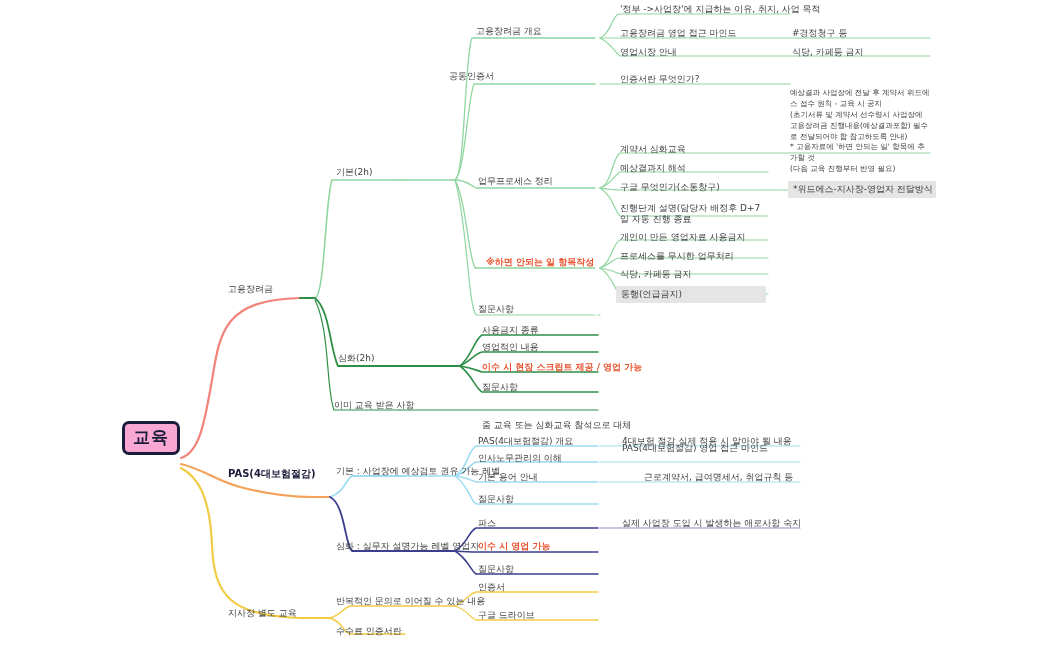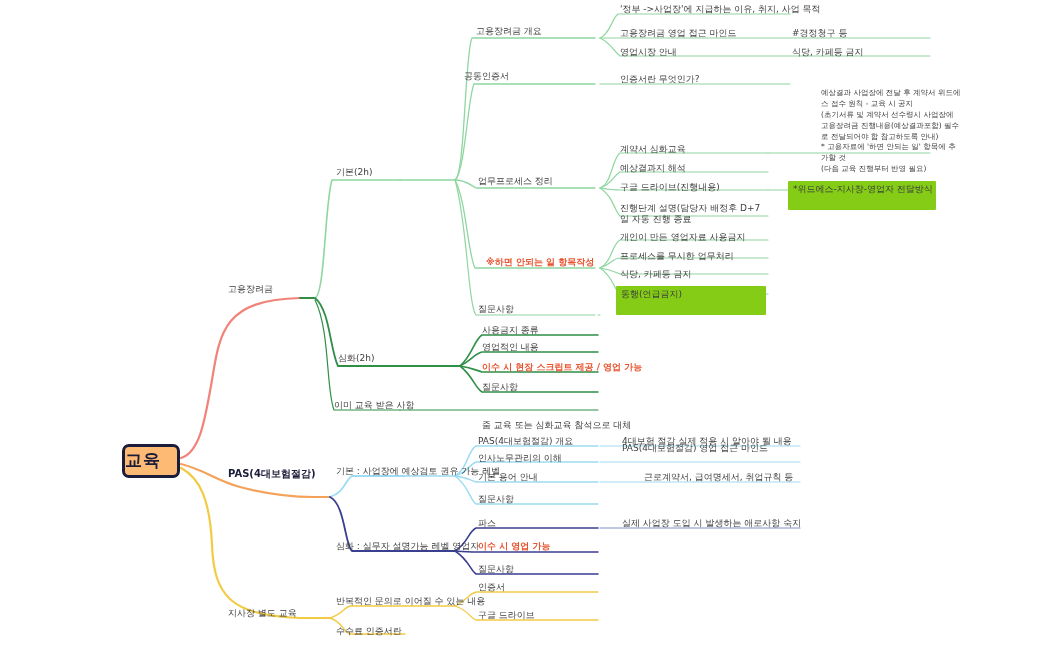--- a/index.html
+++ b/index.html
@@ -8,34 +8,34 @@
     font-family:"DejaVu Sans","Liberation Sans",sans-serif;
     overflow:hidden;position:relative;
   }
   #canvas{position:absolute;inset:0;width:1050px;height:650px;}
   svg.links{position:absolute;left:0;top:0;width:1050px;height:650px;pointer-events:none;}
 
   .node{position:absolute;white-space:pre;line-height:1.25;}
 
   
   .root{
-    left:122px;top:444px;width:58px;height:34px;
-    border:3px solid #1b1b3a;border-radius:7px;background:#fdba74;
-    display:flex;align-items:center;
+    left:122px;top:421px;width:58px;height:34px;
+    border:3px solid #1b1b3a;border-radius:7px;background:#f9a8d4;
+    display:flex;align-items:center;justify-content:center;
     font-size:17px;font-weight:bold;color:#1b1b3a;letter-spacing:1px;
     box-sizing:border-box;
   }
 
   
   .lbl{font-size:9px;color:#3d3d3d;}
   .lbl.b{font-weight:bold;color:#1b1b3a;font-size:10px;}
   .lbl.red{color:#e8542f;font-weight:bold;}
-  .lbl.para{font-size:7.5px;line-height:1.45;color:#3d3d3d;margin-left:31px;}
+  .lbl.para{font-size:7.5px;line-height:1.45;color:#3d3d3d;}
 
-  .hl{background:#84cc16;padding:3px 5px 15px 5px;border-radius:1px;}
+  .hl{background:#e5e5e5;padding:3px 5px 3px 5px;border-radius:1px;}
 </style>
 </head>
 <body>
 
 <div id="canvas">
 
   <svg class="links" viewBox="0 0 1050 650">
     <g fill="none" stroke-linecap="round">
 
       <path d="M181 458 C 200 452 205 420 212 380 C 220 330 225 300 300 298" stroke="#f2837a" stroke-width="2.2"></path>
@@ -125,36 +125,36 @@
     <span>교육</span>
   </div>
 
   <div class="node lbl" style="left:228px;top:284px;">고용장려금</div>
 
   <div class="node lbl" style="left:336px;top:167px;">기본(2h)</div>
   <div class="node lbl" style="left:338px;top:353px;">심화(2h)</div>
   <div class="node lbl" style="left:334px;top:400px;">이미 교육 받은 사항</div>
 
   <div class="node lbl" style="left:476px;top:26px;">고용장려금 개요</div>
-  <div class="node lbl" style="left:464px;top:71px;">공동인증서</div>
+  <div class="node lbl" style="left:449px;top:71px;">공동인증서</div>
   <div class="node lbl" style="left:478px;top:176px;">업무프로세스 정리</div>
   <div class="node lbl red" style="left:478px;top:257px;margin-left:8px;">※하면 안되는 일 항목작성</div>
   <div class="node lbl" style="left:478px;top:304px;">질문사항</div>
 
   <div class="node lbl" style="left:620px;top:4px;">'정부 -&gt;사업장'에 지급하는 이유, 취지, 사업 목적</div>
   <div class="node lbl" style="left:620px;top:28px;">고용장려금 영업 접근 마인드</div>
   <div class="node lbl" style="left:620px;top:47px;">영업시장 안내</div>
   <div class="node lbl" style="left:792px;top:28px;">#경정청구 등</div>
   <div class="node lbl" style="left:792px;top:47px;">식당, 카페등 금지</div>
 
   <div class="node lbl" style="left:620px;top:74px;">인증서란 무엇인가?</div>
 
   <div class="node lbl" style="left:620px;top:144px;">계약서 심화교육</div>
   <div class="node lbl" style="left:620px;top:163px;">예상결과지 해석</div>
-  <div class="node lbl" style="left:620px;top:182px;">구글 드라이브(진행내용)</div>
+  <div class="node lbl" style="left:620px;top:182px;">구글 무엇인가(소통창구)</div>
   <div class="node lbl" style="left:620px;top:203px;width:145px;white-space:normal;">진행단계 설명(담당자 배정후 D+7일 자동 진행 종료</div>
 
   <div class="node lbl para" style="left:790px;top:88px;width:140px;white-space:pre-line;">예상결과 사업장에 전달 후 계약서 위드에스 접수 원칙 - 교육 시 공지
 (초기서류 및 계약서 선수령시 사업장에 고용장려금 진행내용(예상결과포함) 필수로 전달되어야 함 참고하도록 안내)
 * 고용자료에 '하면 안되는 일' 항목에 추가할 것
 (다음 교육 진행부터 반영 필요)</div>
   <div class="node lbl hl" style="left:788px;top:181px;width:138px;">*위드에스-지사장-영업자 전달방식</div>
 
   <div class="node lbl" style="left:620px;top:232px;">개인이 만든 영업자료 사용금지</div>
   <div class="node lbl" style="left:620px;top:251px;">프로세스를 무시한 업무처리</div>

